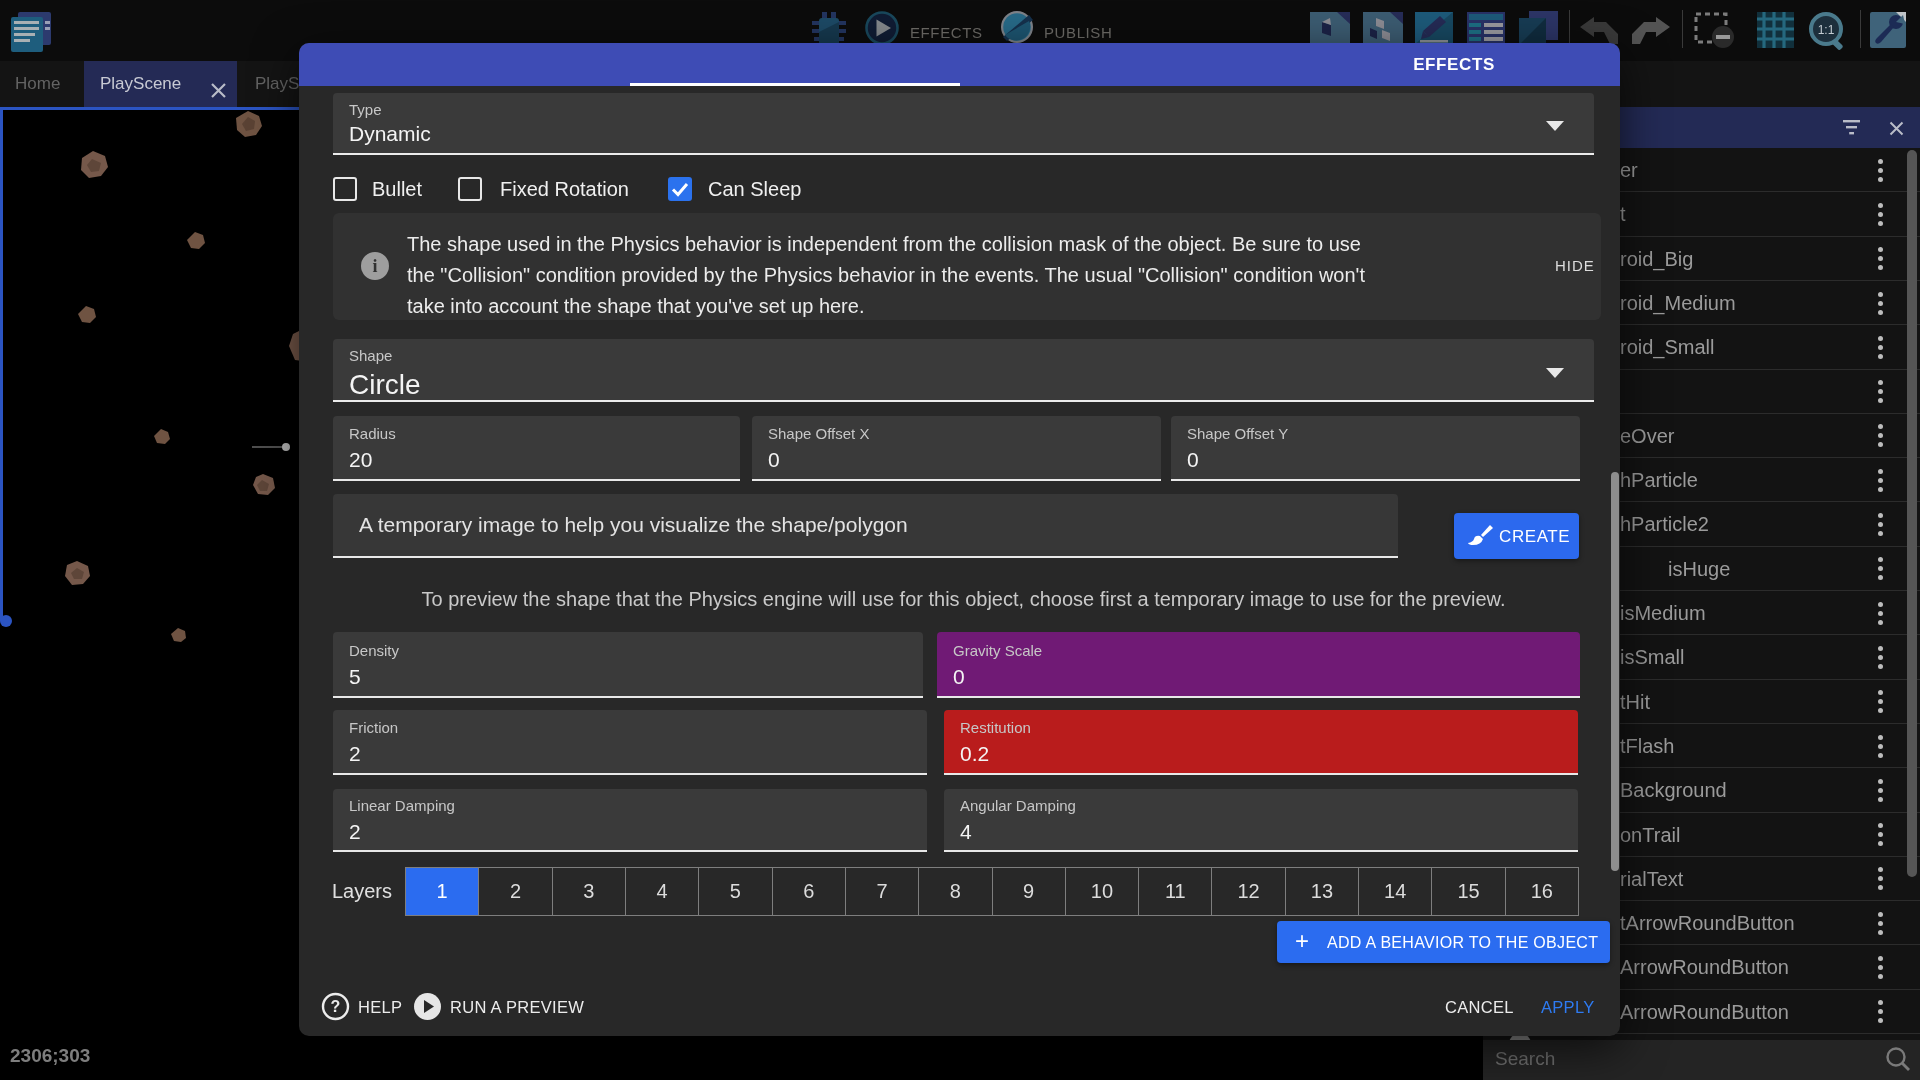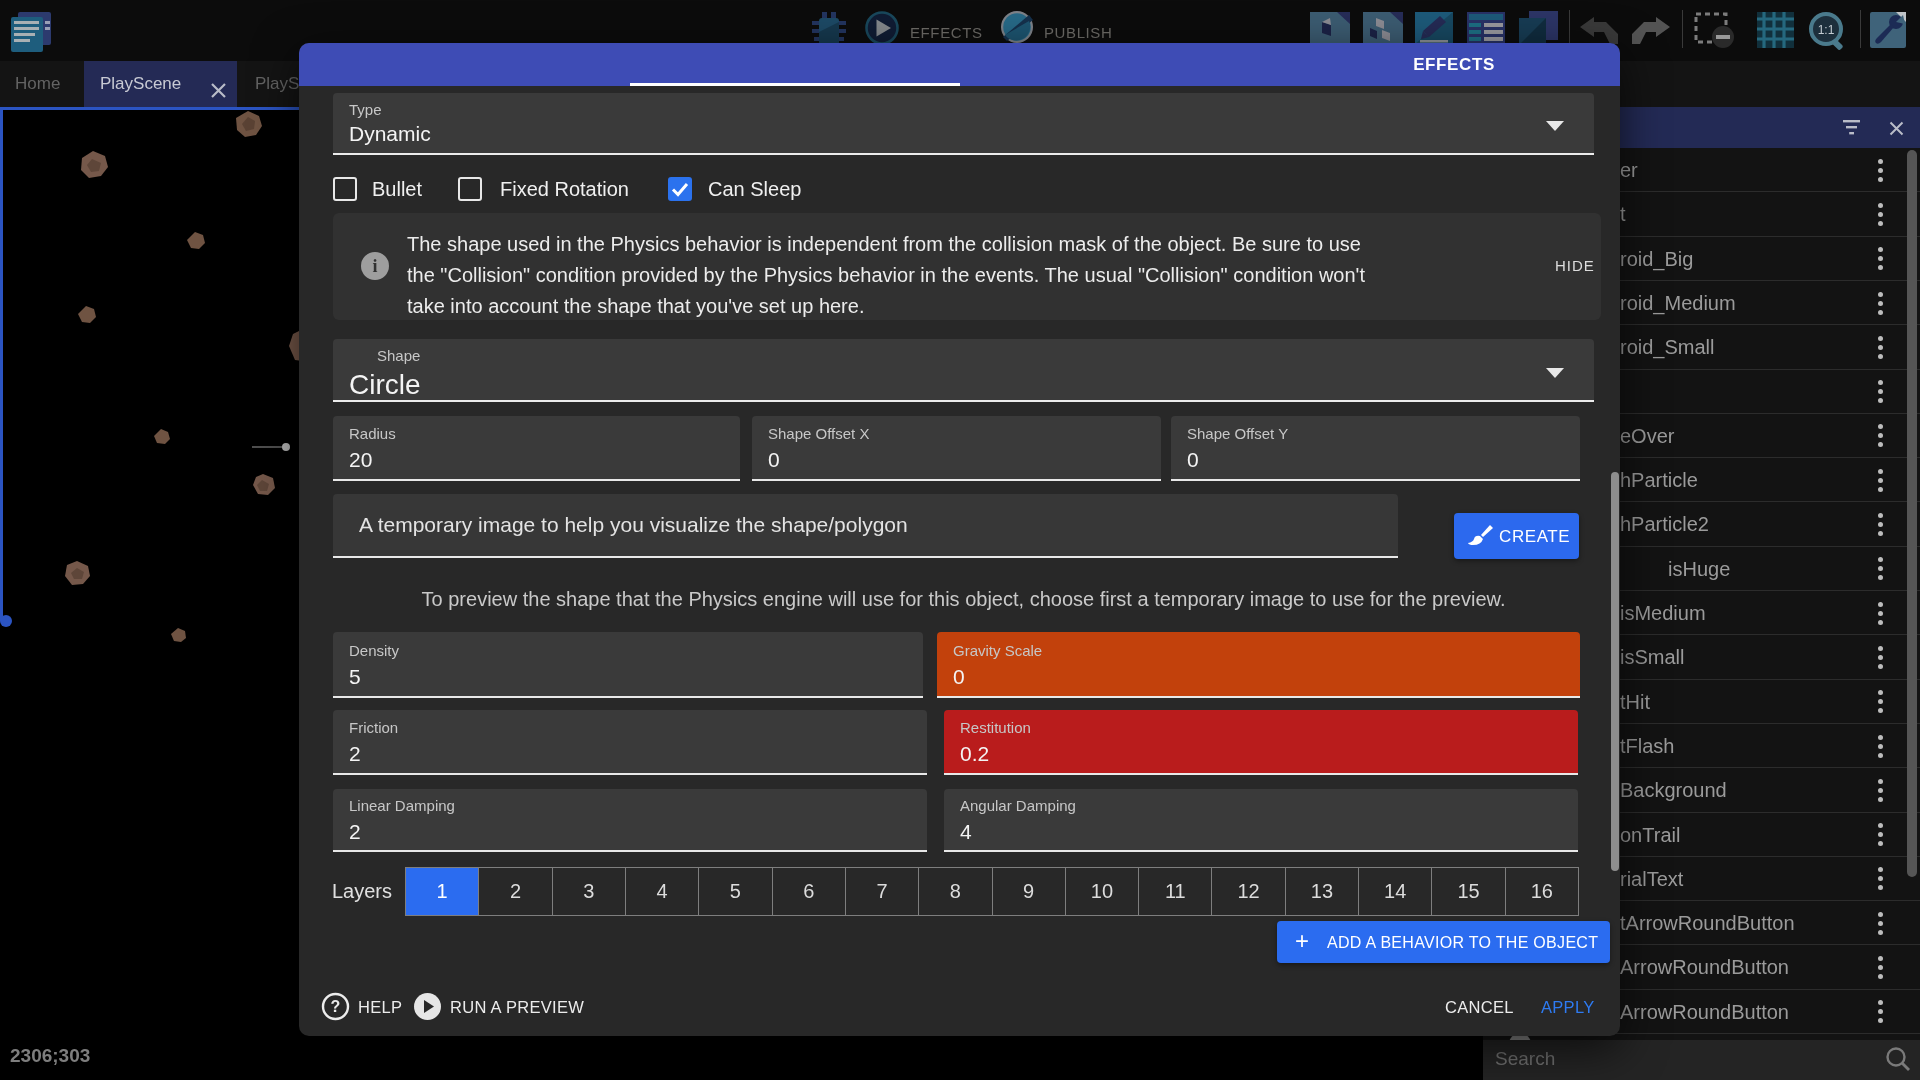--- a/index.html
+++ b/index.html
@@ -314,21 +314,21 @@
           </svg>
       </div>
       <div class="abs" style="left:409px;top:134px;height:24px;line-height:25px;font-size:20px;color:#f0f0f0;">Can Sleep</div>
 
       <div class="abs" style="left:34px;top:170px;width:1268px;height:107px;background:#313131;border-radius:6px;"></div>
       <div class="abs" style="left:62px;top:209px;width:28px;height:28px;border-radius:50%;background:#9e9e9e;text-align:center;line-height:28px;font-size:18px;font-weight:bold;color:#313131;font-family:'Liberation Serif',serif;">i</div>
       <div class="abs" style="left:108px;top:186px;width:1090px;font-size:20px;line-height:31px;color:#ececec;">The shape used in the Physics behavior is independent from the collision mask of the object. Be sure to use<br>the "Collision" condition provided by the Physics behavior in the events. The usual "Collision" condition won't<br>take into account the shape that you've set up here.</div>
       <div class="abs" style="left:1256px;top:214px;font-size:15px;letter-spacing:1px;color:#dcdcdc;">HIDE</div>
 
       <div class="abs" style="left:34px;top:296px;width:1261px;height:63px;background:#3a3a3a;border-radius:4px 4px 0 0;border-bottom:2px solid #ececec;">
-        <div class="abs" style="left:16px;top:8px;font-size:15px;color:#c7c7c7;margin-left:28px;">Shape</div>
+        <div class="abs" style="left:16px;top:8px;font-size:15px;color:#c7c7c7;">Shape</div>
         <div class="abs" style="left:16px;top:30px;font-size:28px;color:#f4f4f4;">Circle</div>
         <div class="abs" style="right:30px;top:29px;width:0;height:0;border-left:9px solid transparent;border-right:9px solid transparent;border-top:10px solid #e8e8e8;"></div>
       </div>
 
       <div class="abs" style="left:34px;top:373px;width:407px;height:65px;background:#3a3a3a;border-radius:4px 4px 0 0;border-bottom:2px solid #e8e8e8;">
         <div class="abs" style="left:16px;top:9px;font-size:15px;color:#c7c7c7;">Radius</div>
         <div class="abs" style="left:16px;top:32px;font-size:21px;color:#f4f4f4;">20</div>
       </div>
       <div class="abs" style="left:453px;top:373px;width:409px;height:65px;background:#3a3a3a;border-radius:4px 4px 0 0;border-bottom:2px solid #e8e8e8;">
         <div class="abs" style="left:16px;top:9px;font-size:15px;color:#c7c7c7;">Shape Offset X</div>
@@ -349,21 +349,21 @@
         </svg>
         <div class="abs" style="left:45px;top:14px;font-size:17px;letter-spacing:0.6px;color:#fff;">CREATE</div>
       </div>
 
       <div class="abs" style="left:34px;top:545px;width:1261px;text-align:center;font-size:20px;color:#c9c9c9;">To preview the shape that the Physics engine will use for this object, choose first a temporary image to use for the preview.</div>
 
       <div class="abs" style="left:34px;top:589px;width:590px;height:66px;background:#3a3a3a;border-radius:4px 4px 0 0;border-bottom:2px solid #e8e8e8;">
         <div class="abs" style="left:16px;top:10px;font-size:15px;color:#c7c7c7;">Density</div>
         <div class="abs" style="left:16px;top:33px;font-size:21px;color:#f4f4f4;">5</div>
       </div>
-      <div class="abs" style="left:638px;top:589px;width:643px;height:66px;background:#c2410c;border-radius:4px 4px 0 0;border-bottom:2px solid #e8e8e8;">
+      <div class="abs" style="left:638px;top:589px;width:643px;height:66px;background:#701a75;border-radius:4px 4px 0 0;border-bottom:2px solid #e8e8e8;">
         <div class="abs" style="left:16px;top:10px;font-size:15px;color:#c7c7c7;">Gravity Scale</div>
         <div class="abs" style="left:16px;top:33px;font-size:21px;color:#f4f4f4;">0</div>
       </div>
 
       <div class="abs" style="left:34px;top:667px;width:594px;height:65px;background:#3a3a3a;border-radius:4px 4px 0 0;border-bottom:2px solid #e8e8e8;">
         <div class="abs" style="left:16px;top:9px;font-size:15px;color:#c7c7c7;">Friction</div>
         <div class="abs" style="left:16px;top:32px;font-size:21px;color:#f4f4f4;">2</div>
       </div>
       <div class="abs" style="left:645px;top:667px;width:634px;height:65px;background:#b91c1c;border-radius:4px 4px 0 0;border-bottom:2px solid #e8e8e8;">
         <div class="abs" style="left:16px;top:9px;font-size:15px;color:#c7c7c7;">Restitution</div>

